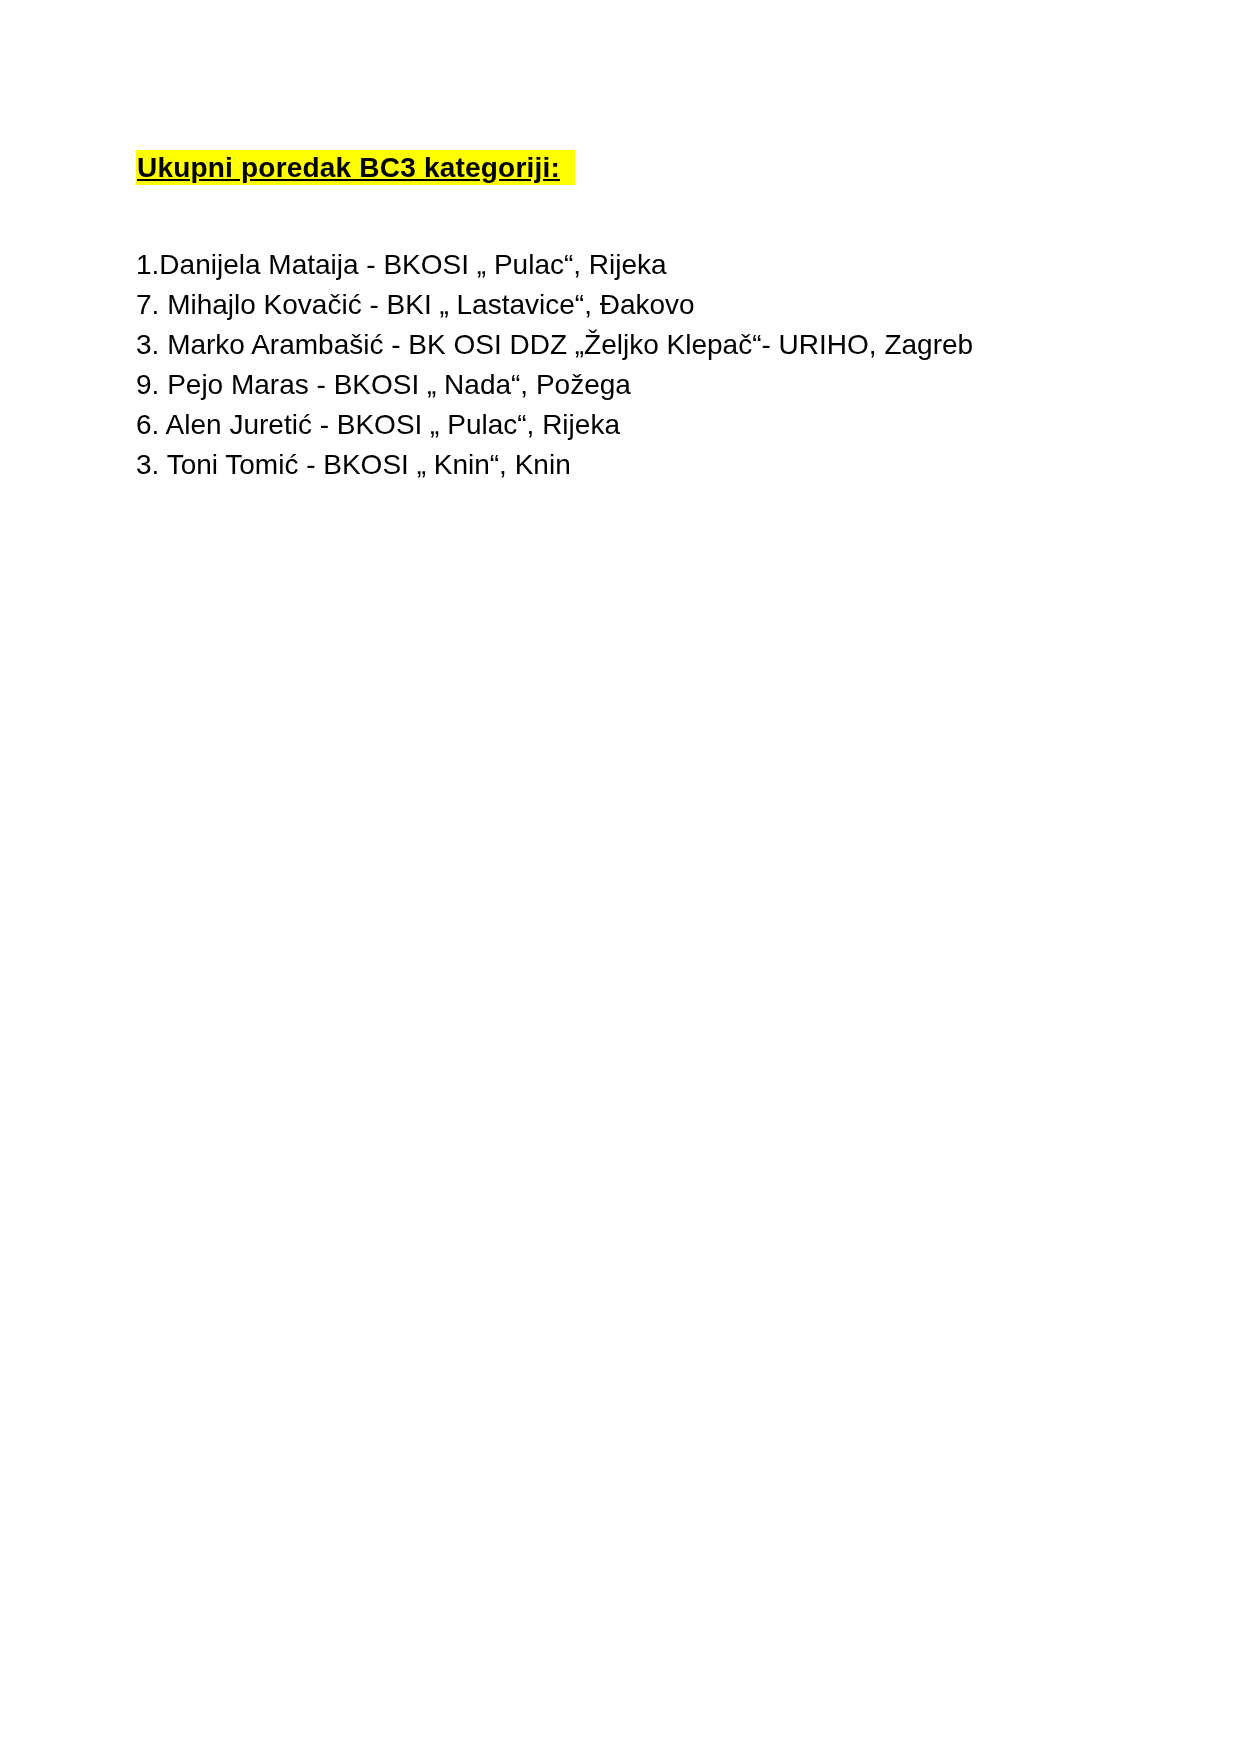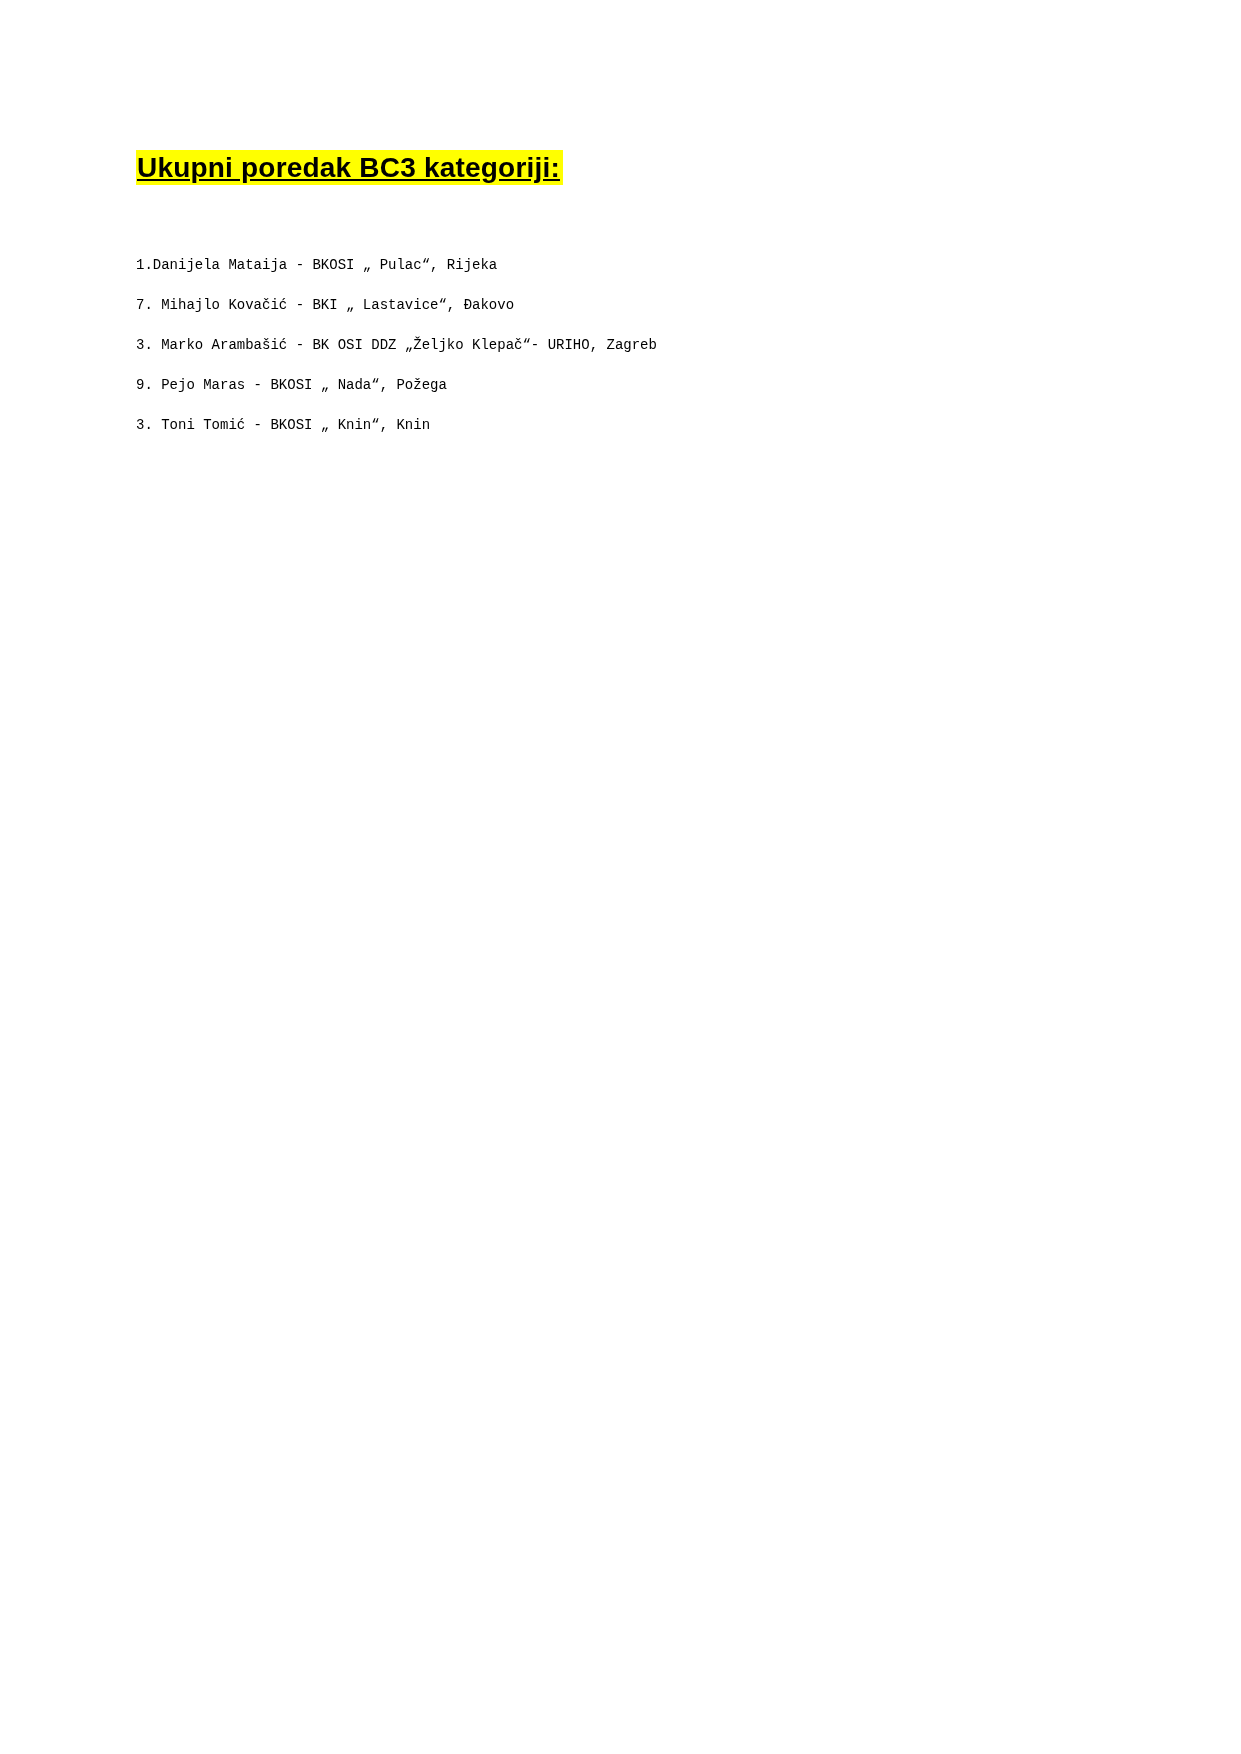--- a/index.html
+++ b/index.html
@@ -27,40 +27,40 @@
     margin: 0;
     padding: 0;
   }
   .title-highlight {
     display: inline-block;
     background: #ffff00;
     font-size: 28px;
     font-weight: bold;
     line-height: 35px;
     text-decoration: underline;
-    padding: 0 3px 0 1px;
+    padding: 0 15px 0 1px;
     letter-spacing: 0.2px;
   }
   .ranking-list {
     margin-top: 60px;
   }
   .list-item {
-    font-size: 14px;
+    font-size: 28px;
     line-height: 40px;
     white-space: nowrap;
-    font-family: Liberation Mono, monospace;
   }
 </style>
 </head>
 <body>
 
 <div class="page">
   <div class="content">
     <h1 class="title-row"><span class="title-highlight" style="background: rgb(255, 255, 0);">Ukupni poredak BC3 kategoriji:</span></h1>
     <div class="ranking-list">
       <div class="list-item">1.Danijela Mataija - BKOSI „ Pulac“, Rijeka</div>
       <div class="list-item">7. Mihajlo Kovačić - BKI „ Lastavice“, Đakovo</div>
       <div class="list-item">3. Marko Arambašić - BK OSI DDZ „Željko Klepač“- URIHO, Zagreb</div>
       <div class="list-item">9. Pejo Maras - BKOSI „ Nada“, Požega</div>
+      <div class="list-item">6. Alen Juretić - BKOSI „ Pulac“, Rijeka</div>
       <div class="list-item">3. Toni Tomić - BKOSI „ Knin“, Knin</div>
     </div>
   </div>
 </div>
 
 </body></html>

